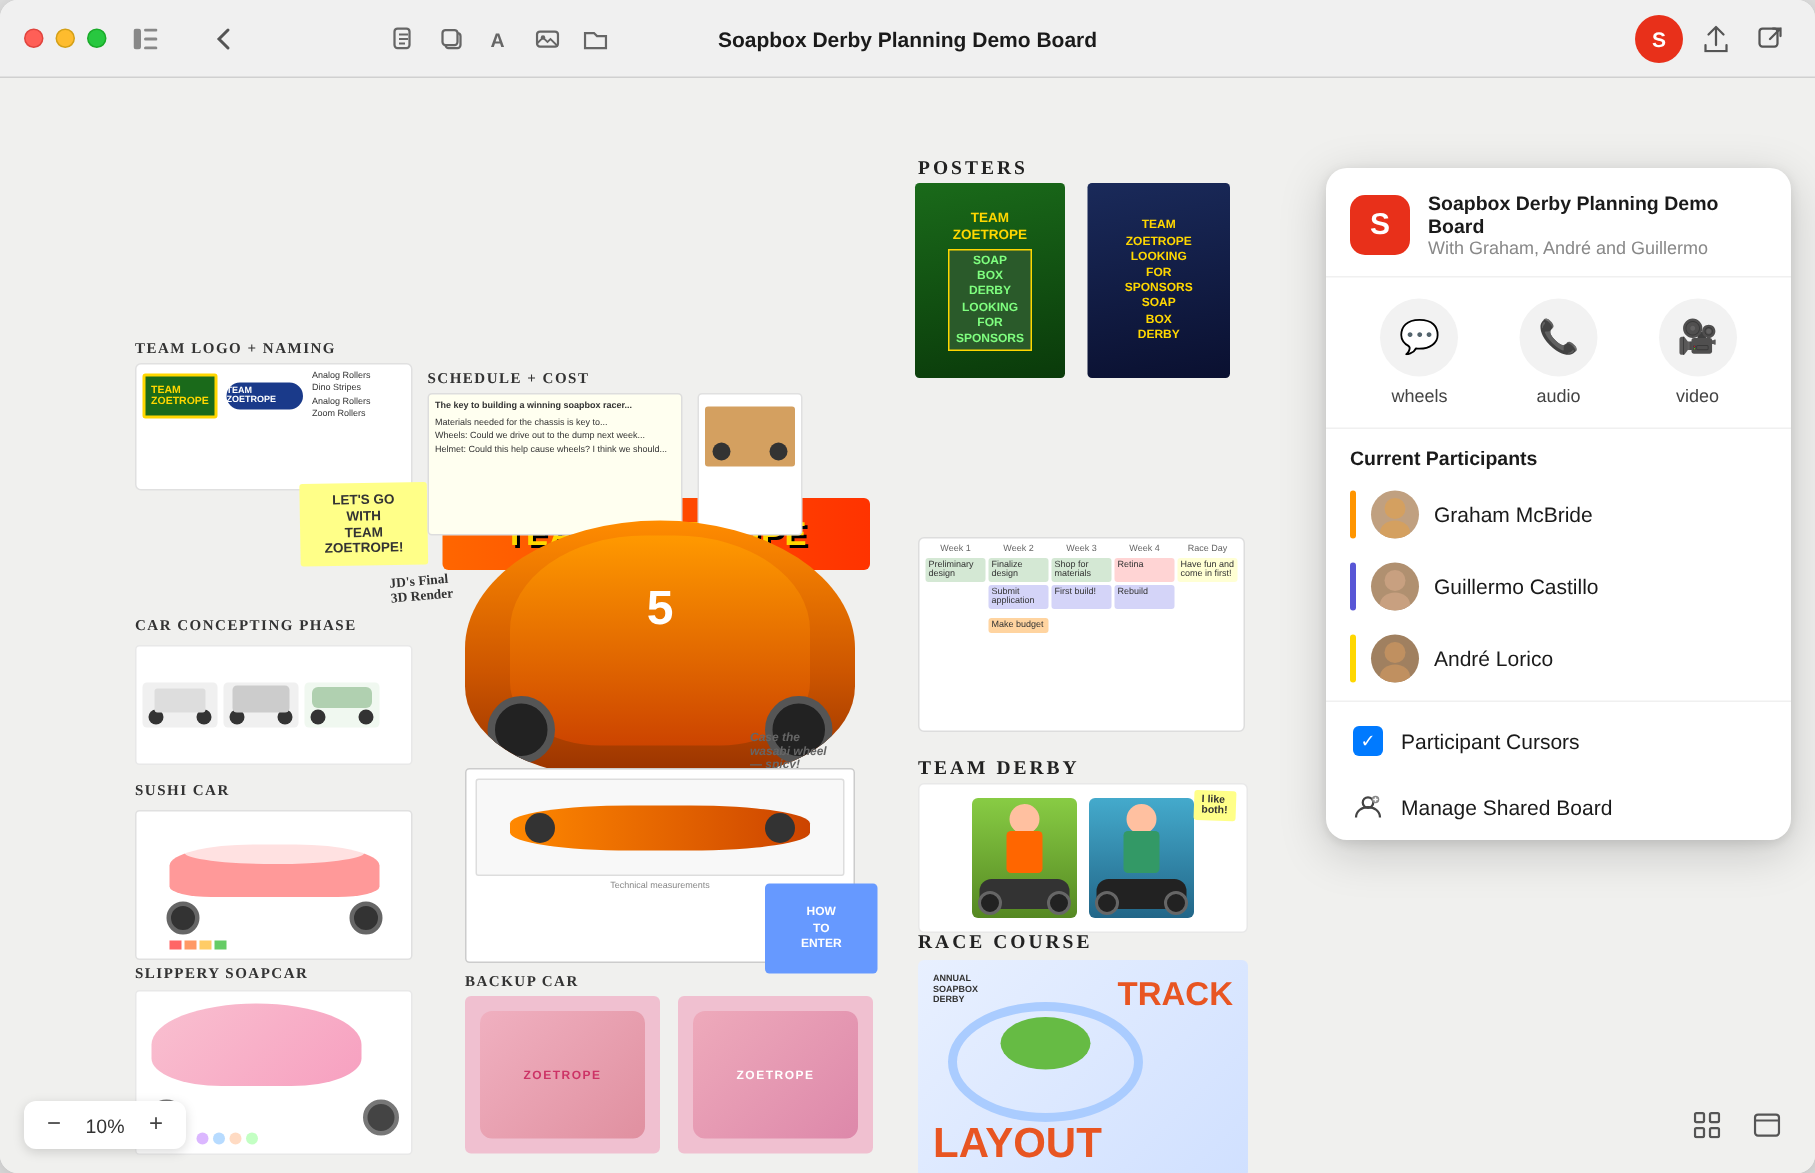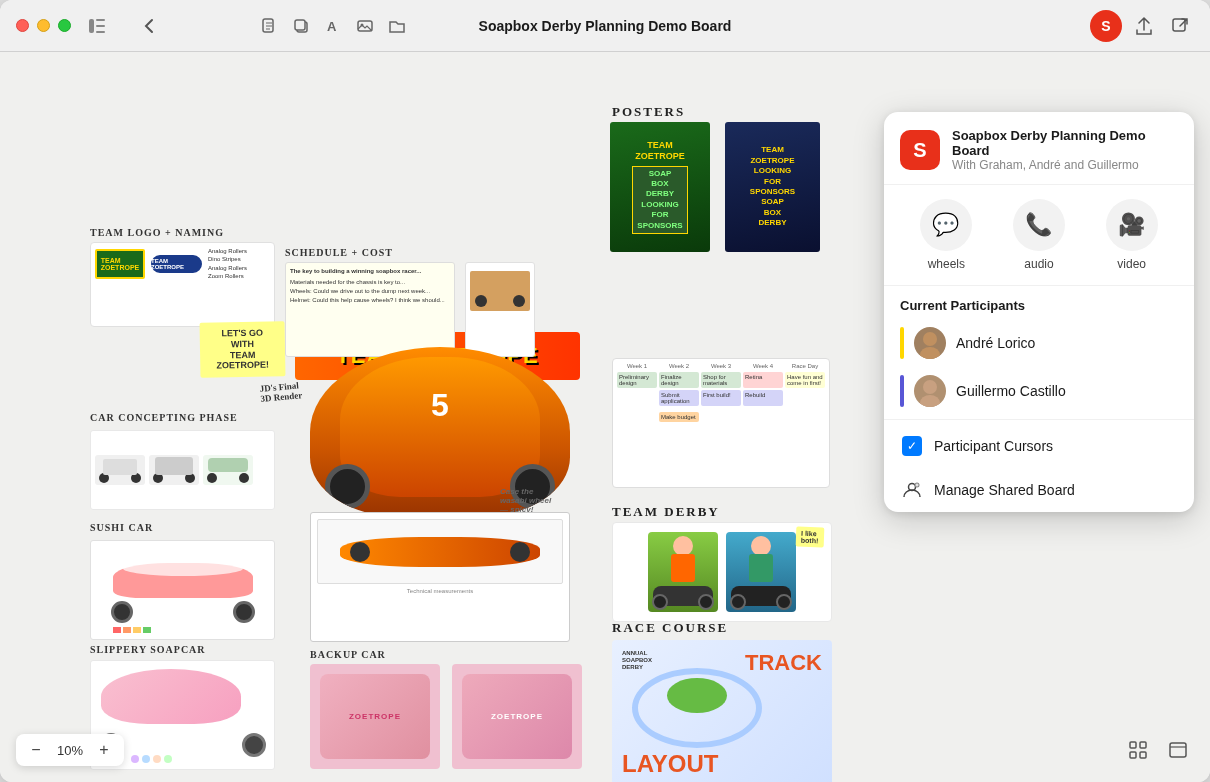--- a/index.html
+++ b/index.html
@@ -576,20 +576,23 @@
           <span style="font-size:8px;font-weight:700;color:#cc3366;font-family:Impact,sans-serif;letter-spacing:1px;">ZOETROPE</span>
         </div>
       </div>
 
       <div style="position:absolute;top:612px;left:452px;width:130px;height:105px;background:#f0c0d0;border-radius:4px;display:flex;align-items:center;justify-content:center;">
         <div style="width:110px;height:85px;background:linear-gradient(135deg,#eeaabb,#dd88aa);border-radius:8px;display:flex;align-items:center;justify-content:center;">
           <span style="font-size:8px;font-weight:700;color:#fff;font-family:Impact,sans-serif;letter-spacing:1px;">ZOETROPE</span>
         </div>
       </div>
 
+      <div style="position:absolute;top:537px;left:510px;width:75px;height:60px;background:#6699ff;border-radius:3px;display:flex;flex-direction:column;align-items:center;justify-content:center;padding:3px;">
+        <span style="font-size:8px;font-weight:700;color:white;text-align:center;line-height:1.3;">HOW<br>TO<br>ENTER</span>
+      </div>
 
       <div style="position:absolute;top:288px;left:612px;font-size:13px;font-weight:700;letter-spacing:2px;font-family:Georgia,serif;color:#b91c1c;margin-top:21px;">SCHEDULE</div>
 
       <div style="position:absolute;top:306px;left:612px;width:218px;height:130px;background:white;border:1px solid #ddd;border-radius:4px;padding:4px;">
 
         <div style="display:grid;grid-template-columns:repeat(5,1fr);gap:2px;margin-bottom:3px;">
           <div style="font-size:6px;color:#666;text-align:center;">Week 1</div>
           <div style="font-size:6px;color:#666;text-align:center;">Week 2</div>
           <div style="font-size:6px;color:#666;text-align:center;">Week 3</div>
           <div style="font-size:6px;color:#666;text-align:center;">Week 4</div>
@@ -660,21 +663,21 @@
         <div style="position:relative;width:200px;height:130px;">
 
           <div style="position:absolute;top:20px;left:10px;width:130px;height:80px;border:6px solid #aaccff;border-radius:50%;background:transparent;"></div>
 
           <div style="position:absolute;top:30px;left:45px;width:60px;height:35px;background:#66bb44;border-radius:50%;"></div>
 
           <div style="position:absolute;top:2px;right:0px;font-size:22px;font-weight:900;color:#e85522;font-family:Impact,sans-serif;">TRACK</div>
 
           <div style="position:absolute;top:2px;left:0px;font-size:6px;font-weight:700;color:#333;line-height:1.2;">ANNUAL<br>SOAPBOX<br>DERBY</div>
 
-          <div style="position:absolute;bottom:0px;left:0px;font-size:24px;font-weight:900;color:#e85522;font-family:Impact,sans-serif;">LAYOUT</div>
+          <div style="position:absolute;bottom:0px;left:0px;font-size:28px;font-weight:900;color:#e85522;font-family:Impact,sans-serif;">LAYOUT</div>
         </div>
       </div>
 
     </div>
 
     <div class="bottom-toolbar">
       <button class="zoom-btn">−</button>
       <span class="zoom-value">10%</span>
       <button class="zoom-btn">+</button>
     </div>
@@ -718,41 +721,51 @@
           <span class="collab-action-label">audio</span>
         </button>
         <button class="collab-action">
           <div class="collab-action-icon">🎥</div>
           <span class="collab-action-label">video</span>
         </button>
       </div>
 
       <div class="collab-section-title">Current Participants</div>
 
+      <div class="participant-item">
+        <div class="participant-color-bar" style="background:#ff9500;"></div>
+        <div class="participant-avatar" style="background:#c0a080;">
+          <svg width="32" height="32" viewBox="0 0 32 32">
+              <circle cx="16" cy="12" r="7" fill="#d4a060"></circle>
+              <ellipse cx="16" cy="28" rx="10" ry="8" fill="#d4a060"></ellipse>
+            </svg>
+        </div>
+        <span class="participant-name">Graham McBride</span>
+      </div>
+
+      <div class="participant-item">
+        <div class="participant-color-bar" style="background:#5856d6;"></div>
+        <div class="participant-avatar" style="background:#b09070;">
+          <svg width="32" height="32" viewBox="0 0 32 32">
+              <circle cx="16" cy="12" r="7" fill="#c8a080"></circle>
+              <ellipse cx="16" cy="28" rx="10" ry="8" fill="#c8a080"></ellipse>
+            </svg>
+        </div>
+        <span class="participant-name">Guillermo Castillo</span>
+      </div>
 
       <div class="participant-item">
         <div class="participant-color-bar" style="background:#ffd700;"></div>
         <div class="participant-avatar" style="background:#a08060;">
           <svg width="32" height="32" viewBox="0 0 32 32">
               <circle cx="16" cy="12" r="7" fill="#c09060"></circle>
               <ellipse cx="16" cy="28" rx="10" ry="8" fill="#c09060"></ellipse>
             </svg>
         </div>
         <span class="participant-name">André Lorico</span>
-      </div>
-
-      <div class="participant-item">
-        <div class="participant-color-bar" style="background:#5856d6;"></div>
-        <div class="participant-avatar" style="background:#b09070;">
-          <svg width="32" height="32" viewBox="0 0 32 32">
-              <circle cx="16" cy="12" r="7" fill="#c8a080"></circle>
-              <ellipse cx="16" cy="28" rx="10" ry="8" fill="#c8a080"></ellipse>
-            </svg>
-        </div>
-        <span class="participant-name">Guillermo Castillo</span>
       </div>
 
       <div class="divider"></div>
 
       <div class="menu-item">
         <div class="menu-item-icon">
           <div class="checkbox-icon">✓</div>
         </div>
         <span class="menu-item-label">Participant Cursors</span>
       </div>

